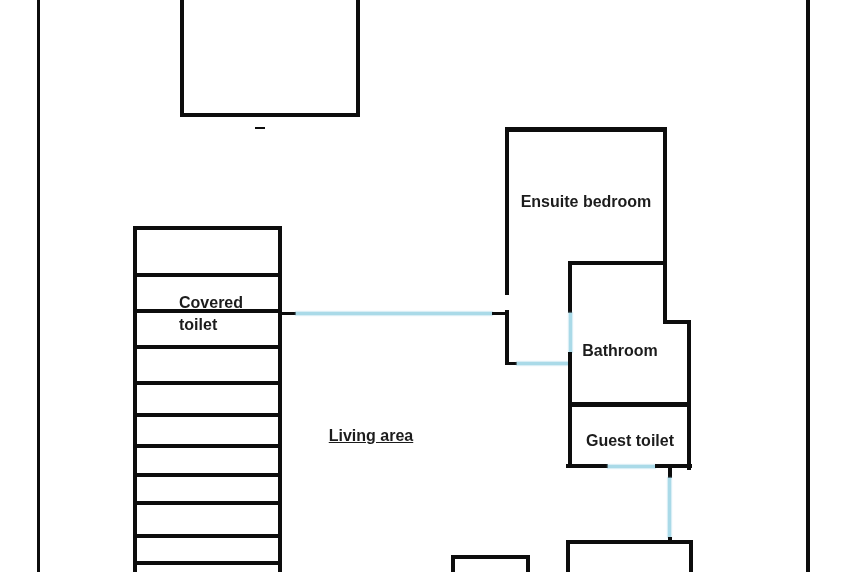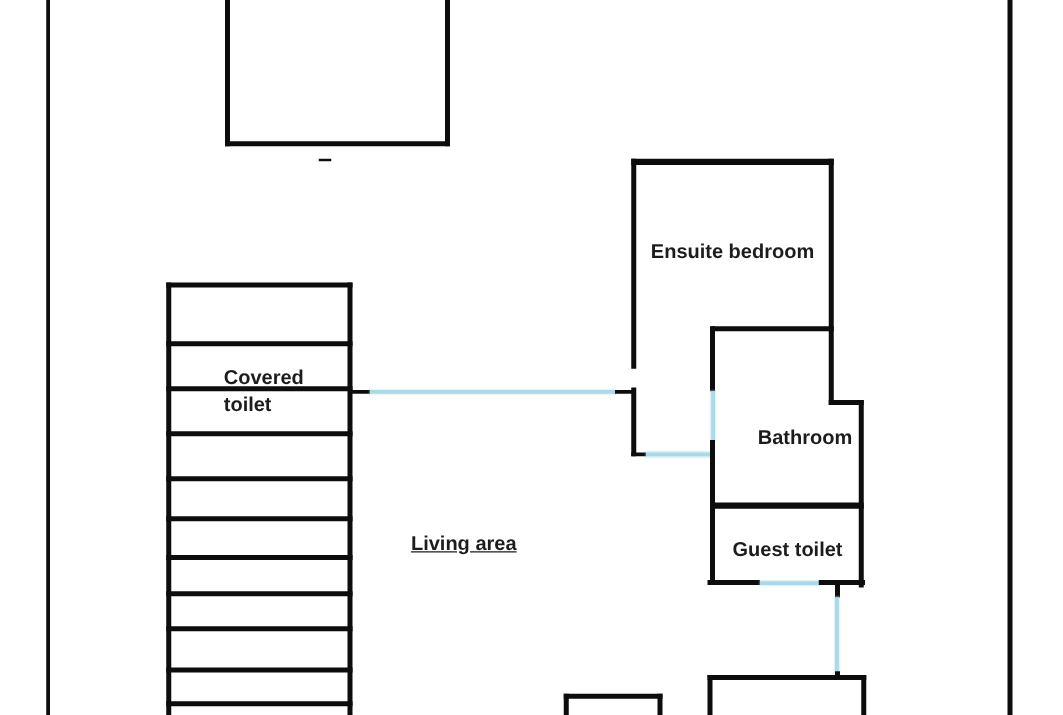--- a/index.html
+++ b/index.html
@@ -65,21 +65,21 @@
 
   <div class="w" style="left:505px;top:362px;width:12px;height:3px;"></div>
   <div class="d" style="left:517px;top:362px;width:51px;height:3px;"></div>
 
   <div class="w" style="left:568px;top:261px;width:4px;height:52px;"></div>
   <div class="d" style="left:569px;top:313px;width:3px;height:39px;"></div>
   <div class="w" style="left:568px;top:352px;width:4px;height:54px;"></div>
   <div class="w" style="left:663px;top:320px;width:28px;height:4px;"></div>
   <div class="w" style="left:687px;top:320px;width:4px;height:150px;"></div>
   <div class="w" style="left:568px;top:402px;width:123px;height:5px;"></div>
-  <div class="lbl center" style="left:569px;top:341px;width:102px;padding-left:24px;">Bathroom</div>
+  <div class="lbl center" style="left:569px;top:341px;width:102px;">Bathroom</div>
 
   <div class="w" style="left:568px;top:406px;width:4px;height:62px;"></div>
   <div class="w" style="left:566px;top:464px;width:42px;height:4px;"></div>
   <div class="d" style="left:608px;top:465px;width:47px;height:3px;"></div>
   <div class="w" style="left:655px;top:464px;width:37px;height:4px;"></div>
   <div class="lbl center" style="left:569px;top:431px;width:122px;">Guest toilet</div>
 
   <div class="w" style="left:668px;top:468px;width:4px;height:10px;"></div>
   <div class="d" style="left:668px;top:478px;width:3px;height:59px;"></div>
   <div class="w" style="left:668px;top:537px;width:4px;height:7px;"></div>

